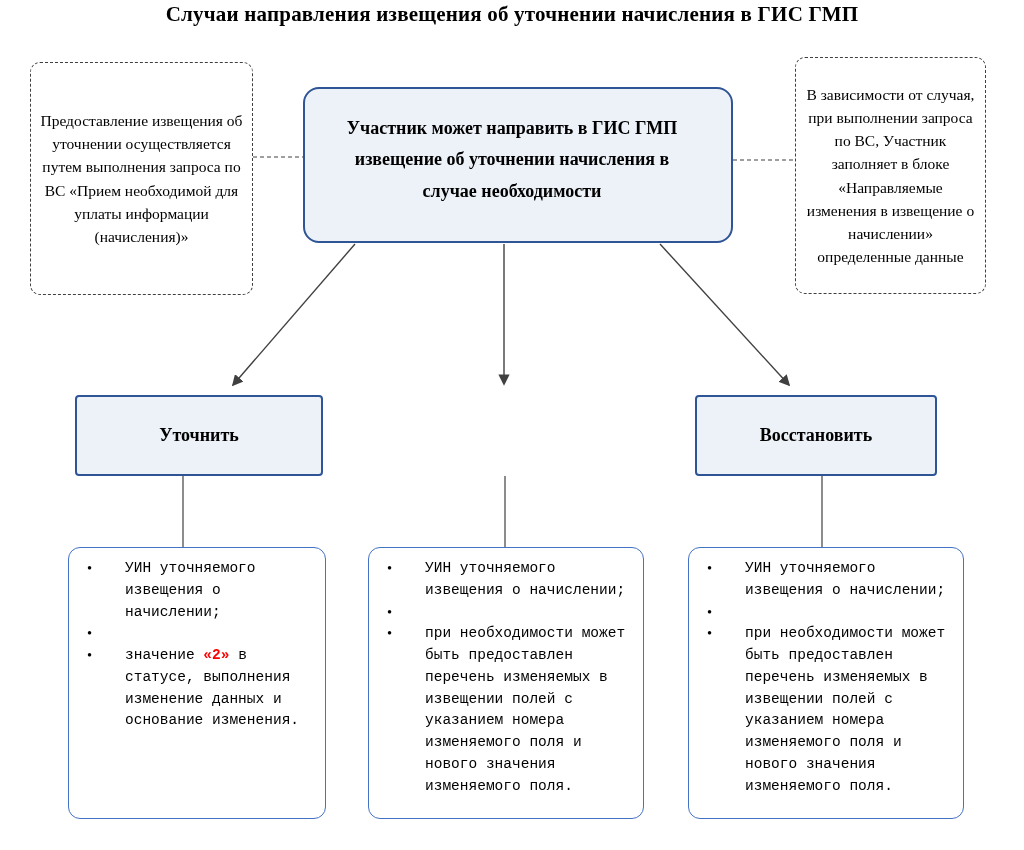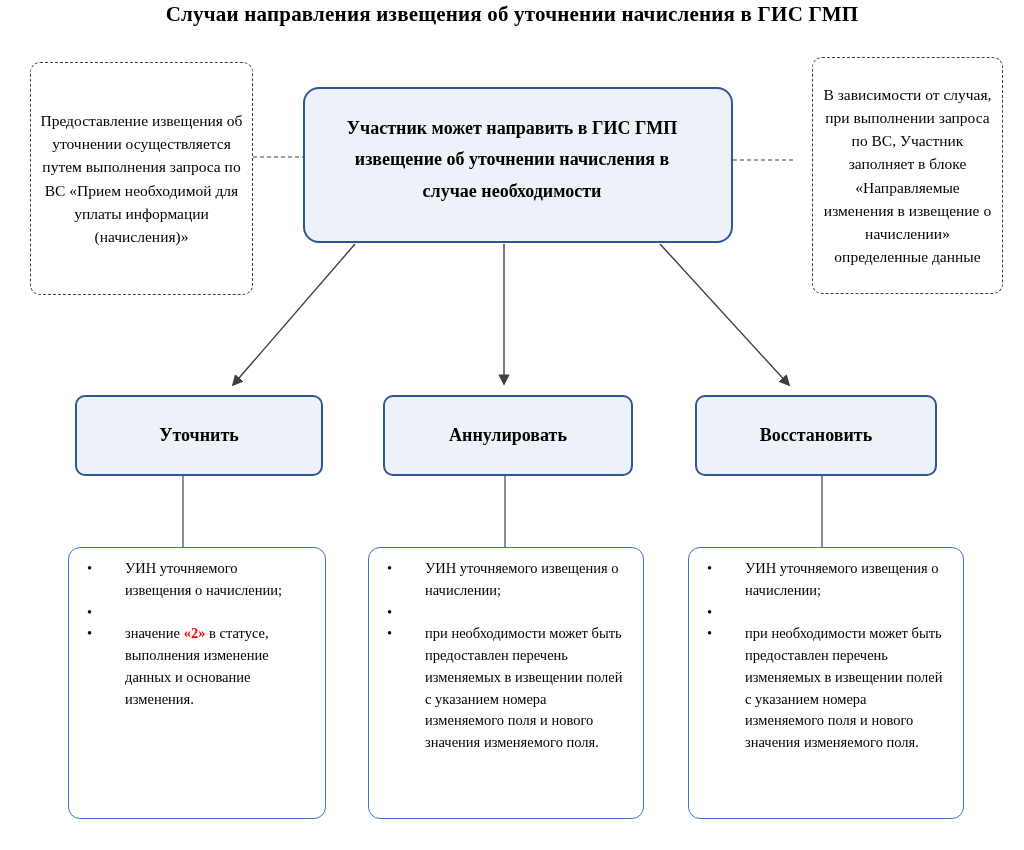--- a/index.html
+++ b/index.html
@@ -38,38 +38,38 @@
     position:absolute;
     border:1.4px dashed #3f3f3f;
     border-radius:10px;
     display:flex;align-items:center;justify-content:center;
     text-align:center;
     font-size:15.5px;line-height:1.5;
     box-sizing:border-box;
     background:#fff;
   }
   .note-left{left:30px;top:62px;width:223px;height:233px;padding:10px 6px;}
-  .note-right{left:812px;top:57px;width:191px;height:237px;padding:8px 10px;}
+  .note-right{left:795px;top:57px;width:191px;height:237px;padding:8px 10px;}
   .bluebox{
     position:absolute;
     background:var(--box-fill,#EDF2F9);
     border:2.5px solid var(--accent-border,#2F5597);
     border-radius:12px;
     display:flex;align-items:center;justify-content:center;
     text-align:center;
     font-weight:bold;
     box-sizing:border-box;
   }
   .root-box{
     left:303px;top:87px;width:430px;height:156px;
     font-size:18px;line-height:1.75;
     padding:6px 40px 16px 28px;
     border-radius:16px;
   }
-  .branch-box{top:395px;height:81px;font-size:18px;border-radius:10px;}
+  .branch-box{top:395px;height:81px;font-size:18px;border-radius:4px;}
   .branch-1{left:75px;width:248px;}
   .branch-2{left:383px;width:250px;}
   .branch-3{left:695px;width:242px;}
   .list{
     position:absolute;top:547px;height:272px;
     background:#fff;
     border:1.5px solid var(--list-border,#4472C4);
     border-radius:12px;
     box-sizing:border-box;
     padding:10px 14px 6px 10px;
@@ -78,21 +78,21 @@
   .list-1{left:68px;width:258px;padding-right:22px;}
   .list-2{left:368px;width:276px;}
   .list-3{left:688px;width:276px;}
   .bullet{display:flex;align-items:flex-start;}
   .dot{
     flex:0 0 38px;
     text-align:left;
     padding-left:8px;
     font-size:14.5px;
   }
-  .btext{flex:1;}
+  .btext{flex:1;font-family:Liberation Mono, monospace;}
   .red{color:var(--highlight-red,#FF0000);font-weight:bold;}
 </style>
 </head>
 <body>
 
 <div class="canvas">
 
   <div class="title">Случаи направления извещения об уточнении начисления в ГИС ГМП</div>
 
   <svg class="connectors" viewBox="0 0 1024 850" xmlns="http://www.w3.org/2000/svg" aria-hidden="true">
@@ -118,23 +118,20 @@
   <div class="bluebox root-box">
     <span>Участник может направить в ГИС ГМП извещение об уточнении начисления в случае необходимости</span>
   </div>
 
   <div class="note note-right">
     <span>В зависимости от случая, при выполнении запроса по ВС, Участник заполняет в блоке «Направляемые изменения в извещение о начислении» определенные данные</span>
   </div>
 
   <div class="bluebox branch-box branch-1">
     <span>Уточнить</span>
-  </div>
-  <div class="bluebox branch-box branch-2">
-    <span>Аннулировать</span>
   </div>
   <div class="bluebox branch-box branch-3">
     <span>Восстановить</span>
   </div>
 
   <div class="list list-1">
     <div class="bullet">
       <span class="dot">•</span>
       <span class="btext">УИН уточняемого извещения о начислении;</span>
     </div>

